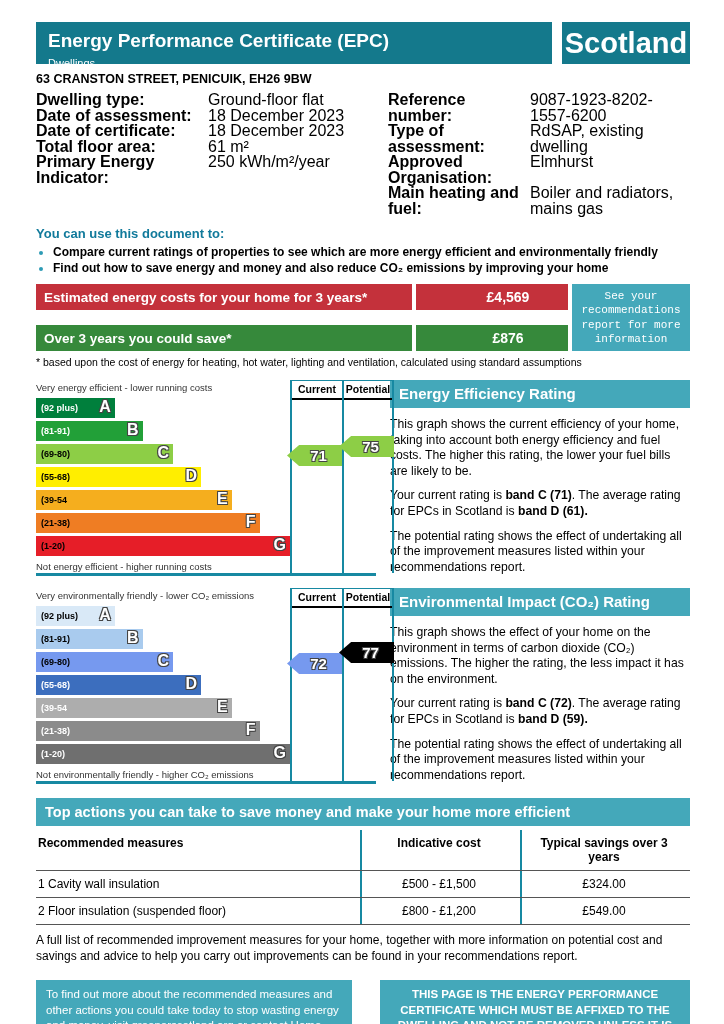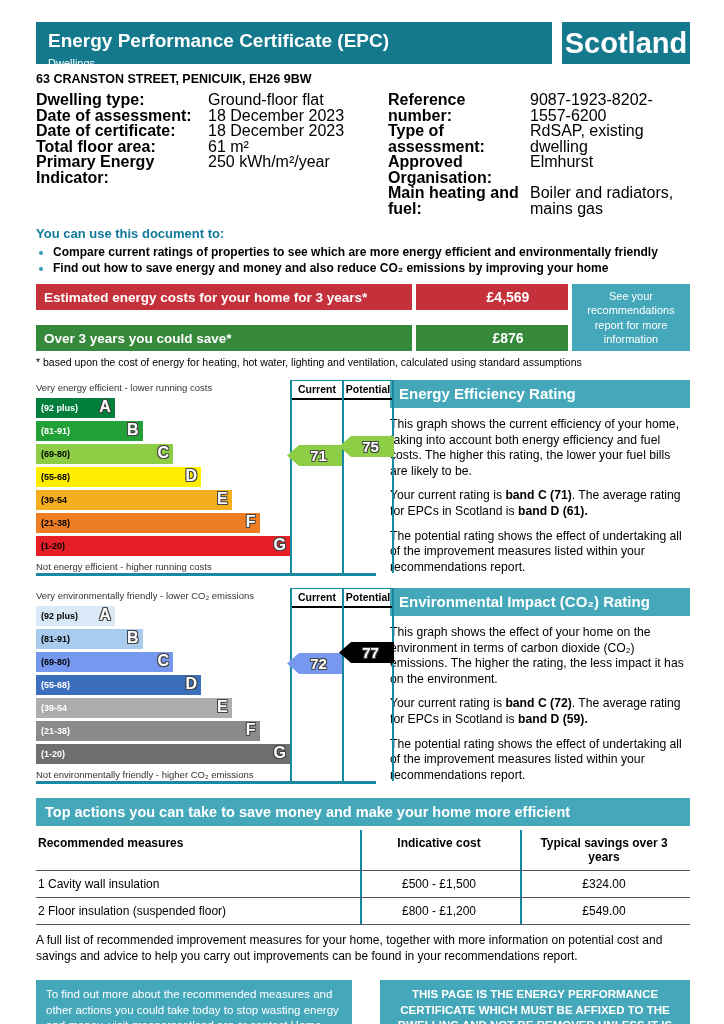--- a/index.html
+++ b/index.html
@@ -155,21 +155,21 @@
         <div class="cost-row">
           <div class="cost-label" style="background: rgb(196, 49, 59);">Estimated energy costs for your home for 3 years*</div>
           <div class="cost-value" style="background: rgb(196, 49, 59);">£4,569</div>
         </div>
 
         <div class="cost-row">
           <div class="cost-label" style="background: rgb(54, 137, 59);">Over 3 years you could save*</div>
           <div class="cost-value" style="background: rgb(54, 137, 59);">£876</div>
         </div>
       </div>
-    <div class="cost-note" style="background: rgb(68, 168, 186);">See your recommendations report for more information</div>
+    <div class="cost-note" style="background: rgb(68, 168, 186); font-family: Liberation Mono, monospace;">See your recommendations report for more information</div>
   </div>
   <div class="footnote">* based upon the cost of energy for heating, hot water, lighting and ventilation, calculated using standard assumptions</div>
 
   <div class="rating-grid">
 
     <div class="chart">
       <div class="chart-left">
         <div class="scale-top-label">Very energy efficient - lower running costs</div>
         <div class="bands">
 

